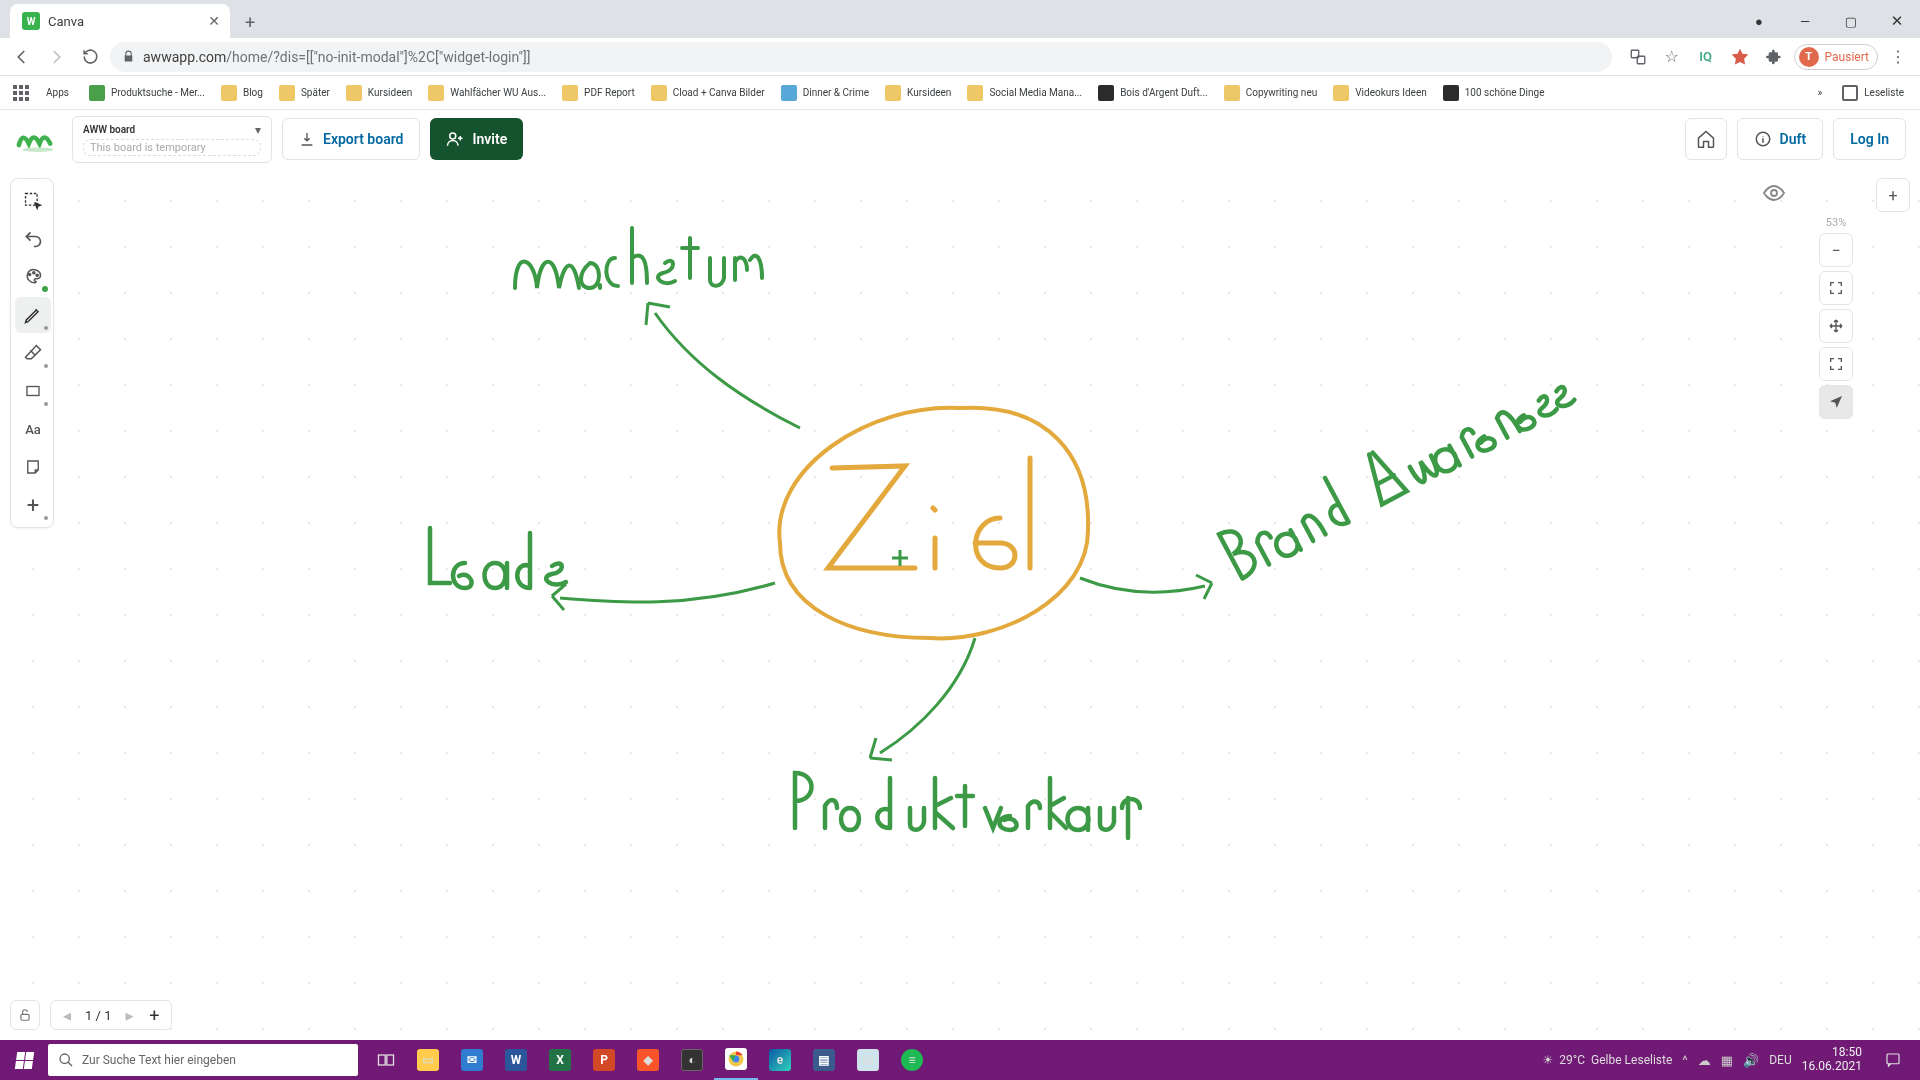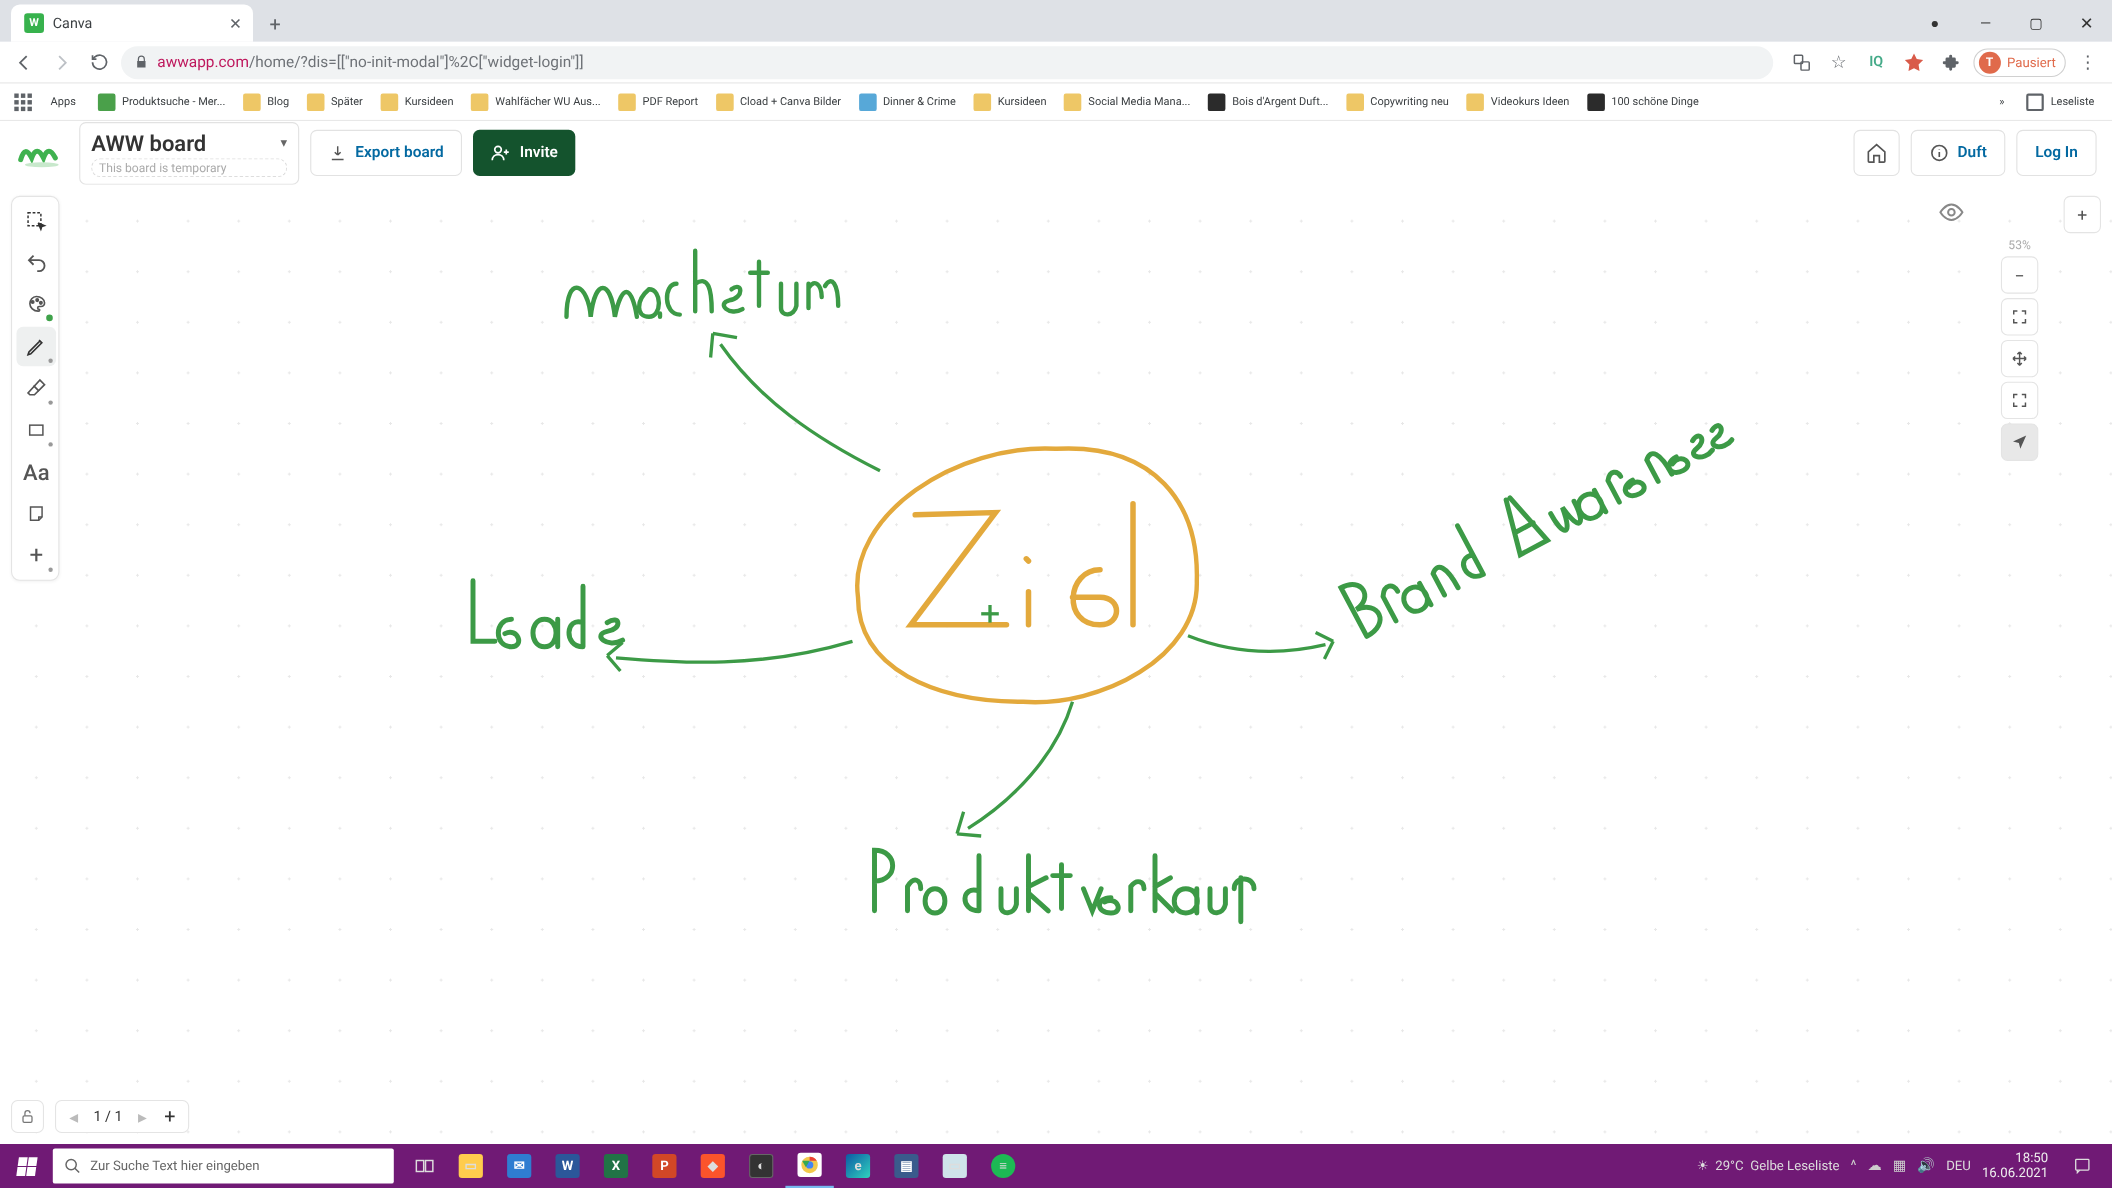--- a/index.html
+++ b/index.html
@@ -15,21 +15,21 @@
 .win-controls { margin-left:auto; display:flex; }
 .win-controls div { width:46px; height:34px; display:flex; align-items:center; justify-content:center; color:#333; font-size:13px;}
 .win-controls .close-w { font-size:15px; }
 
 
 .urlbar { height: 38px; background:#fff; display:flex; align-items:center; padding: 0 8px; border-bottom:1px solid #e0e0e0; gap:6px;}
 .nav-ico { width:28px; height:28px; display:flex; align-items:center; justify-content:center; color:#5f6368; border-radius:50%; }
 .nav-ico.disabled { color:#bdc1c6; }
 .address { flex:1; height:30px; background:#f1f3f4; border-radius:15px; display:flex; align-items:center; padding:0 12px; gap:8px; font-size:14px; color:#3c4043;}
 .address .lock { color:#5f6368; font-size:12px;}
-.addr-text .host { color:#be185d; }
+.addr-text .host { color:#404040; }
 .addr-text .path { color:#6e7277; }
 .url-right { display:flex; align-items:center; gap:6px; margin-left:6px;}
 .url-right .ico { width:28px; height:28px; display:flex; align-items:center; justify-content:center; color:#5f6368; font-size:16px;}
 .pause-pill { display:flex; align-items:center; gap:6px; border:1px solid #d0d0d0; border-radius:14px; padding:2px 8px 2px 4px; font-size:12px; color:#e06a4b;}
 .pause-pill .dot { width:20px; height:20px; background:#e06a4b; border-radius:50%; color:#fff; display:flex; align-items:center; justify-content:center; font-size:11px; font-weight:bold;}
 
 
 .bookmarks { height:34px; background:#fff; display:flex; align-items:center; padding:0 8px; gap:4px; border-bottom:1px solid #e8e8e8; font-size:10px; color:#3c4043;}
 .bm-apps { width:26px; height:26px; display:flex; align-items:center; justify-content:center;}
 .apps-grid { display:grid; grid-template-columns:repeat(3,4px); grid-template-rows:repeat(3,4px); gap:2px;}
@@ -38,21 +38,21 @@
 .bm .fav { width:16px; height:16px; background:#eec766; border-radius:2px; display:flex; align-items:center; justify-content:center; font-size:10px;}
 .bm-spacer { flex:1; }
 .bm .readlist-ico { width:16px; height:16px; border:2px solid #5f6368; border-radius:2px;}
 
 
 .app-header { height:58px; background:#fff; display:flex; align-items:center; padding:0 14px; gap:10px;}
 .logo { width:48px; height:38px; display:flex; align-items:center; justify-content:center;}
 .logo-svg { width:46px; height:32px;}
 .board-box { border:1px solid #e2e2e2; border-radius:6px; padding:6px 10px; display:flex; flex-direction:column; min-width:200px; position:relative;}
 .board-title-row { display:flex; align-items:center; justify-content:space-between;}
-.board-title { font-size:20px; font-weight:600; color:#333;}
+.board-title { font-size:10px; font-weight:600; color:#333;}
 .board-caret { color:#666; font-size:12px;}
 .board-temp { font-size:11px; color:#aaa; border:1px dashed #ddd; border-radius:8px; padding:1px 6px; margin-top:2px;}
 .hdr-btn { height:42px; border:1px solid #e2e2e2; border-radius:6px; background:#fff; display:flex; align-items:center; gap:8px; padding:0 16px; font-size:14px; color:#0369a1; font-weight:600;}
 .hdr-btn .ico { color:#555;}
 .invite-btn { background:#14532d; border:none; color:#fff;}
 .invite-btn .ico { color:#fff;}
 .hdr-spacer { flex:1; }
 .hdr-ico-btn { width:42px; height:42px; border:1px solid #e2e2e2; border-radius:6px; display:flex; align-items:center; justify-content:center; color:#555;}
 
 
@@ -424,21 +424,21 @@
           <path d="M9 9l6 6"></path>
         </svg>
         <span class="corner-dot"></span>
       </div>
     <div class="tool">
         <svg width="18" height="18" viewBox="0 0 24 24" fill="none" stroke="#555" stroke-width="1.8">
           <rect x="4" y="6" width="16" height="12"></rect>
         </svg>
         <span class="corner-dot"></span>
       </div>
-    <div class="tool" style="font-size:20px;font-weight:500;">Aa</div>
+    <div class="tool" style="font-size:13px;font-weight:500;">Aa</div>
     <div class="tool">
         <svg width="18" height="18" viewBox="0 0 24 24" fill="none" stroke="#555" stroke-width="1.8">
           <path d="M5 4h14v12l-4 4H5V4z"></path>
           <path d="M15 20v-4h4"></path>
         </svg>
       </div>
     <div class="tool" style="font-size:22px;">+<span class="corner-dot"></span></div>
   </div>
 
   <div class="right-tools">

